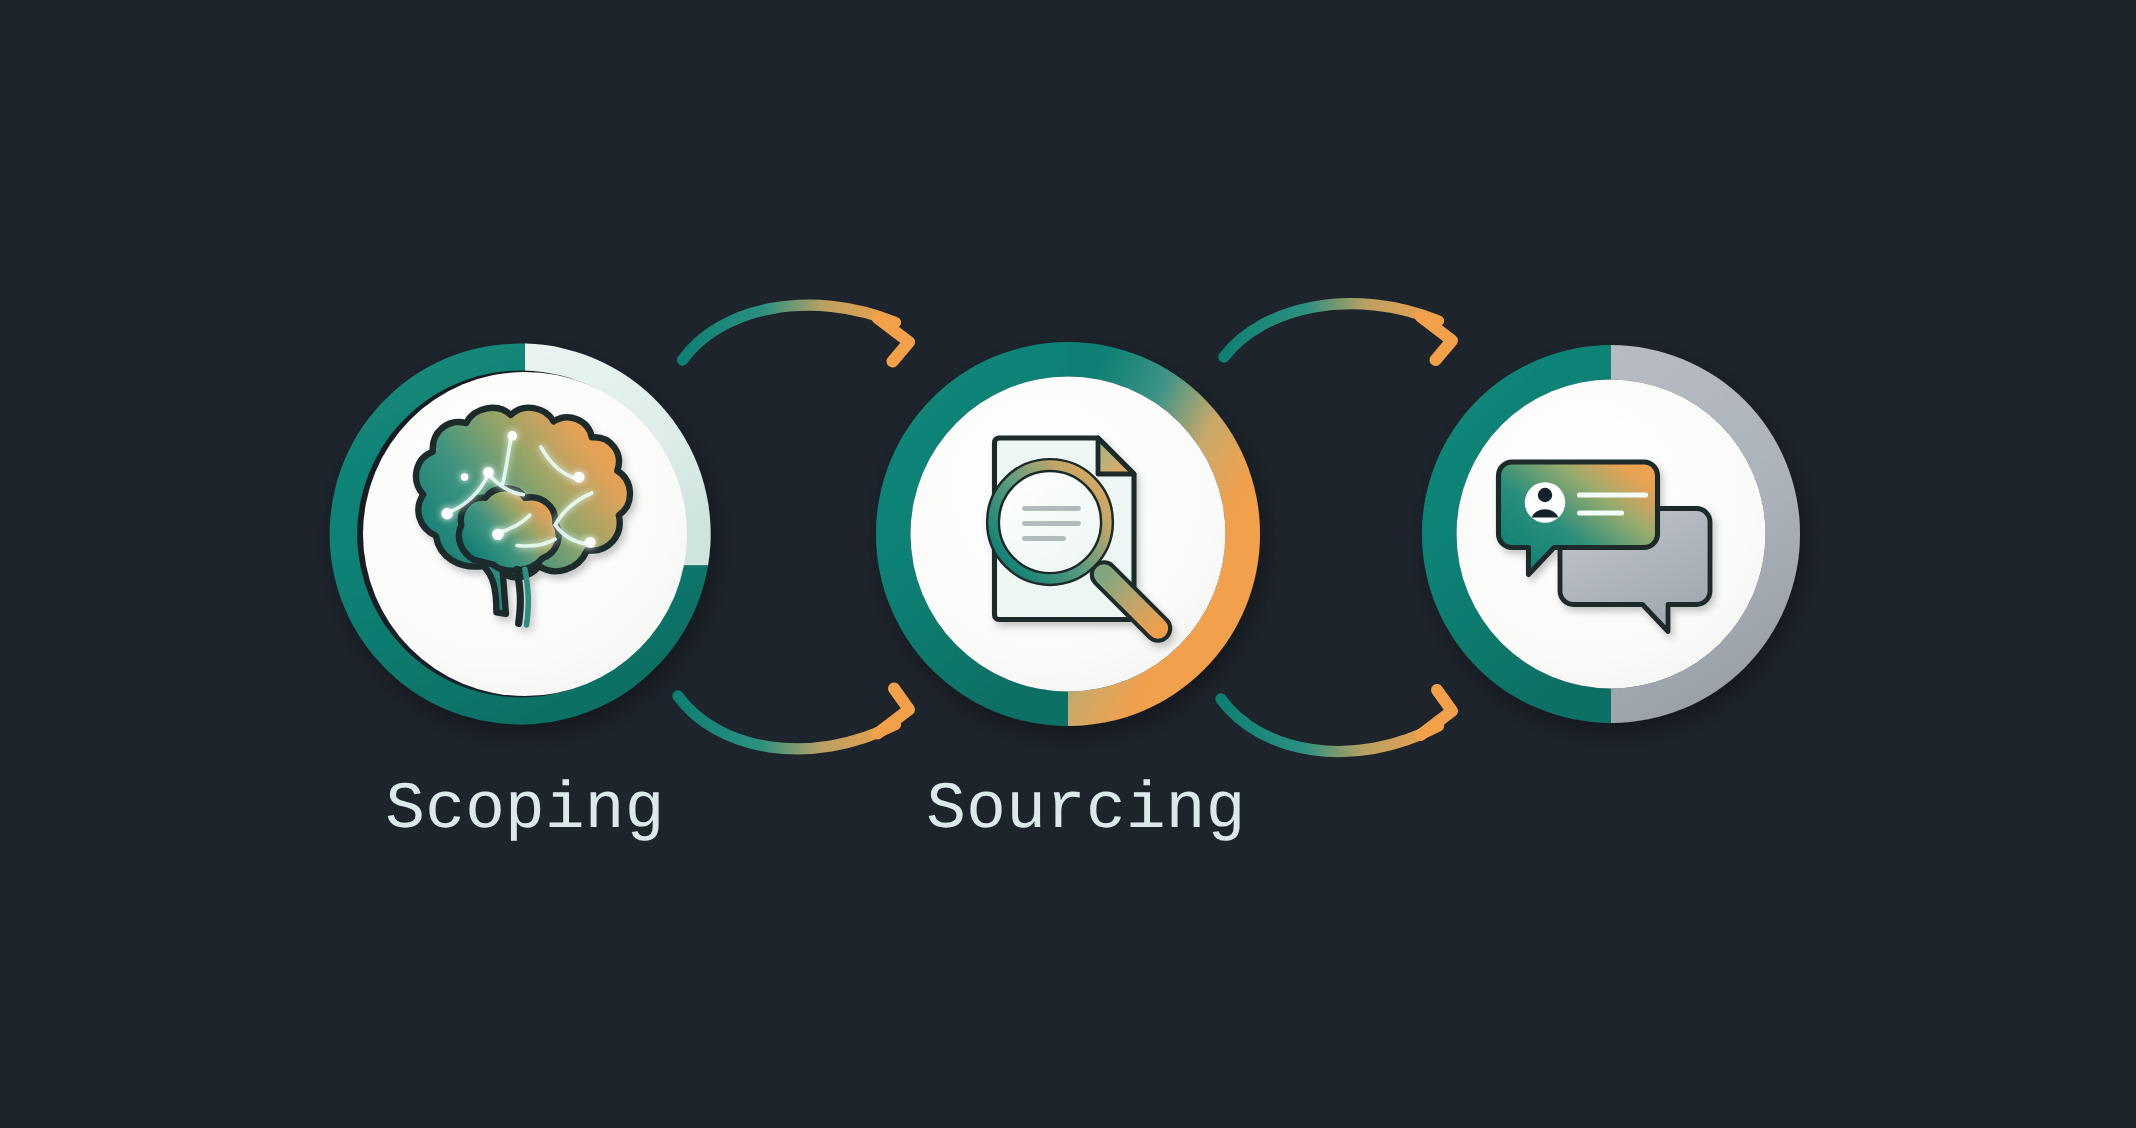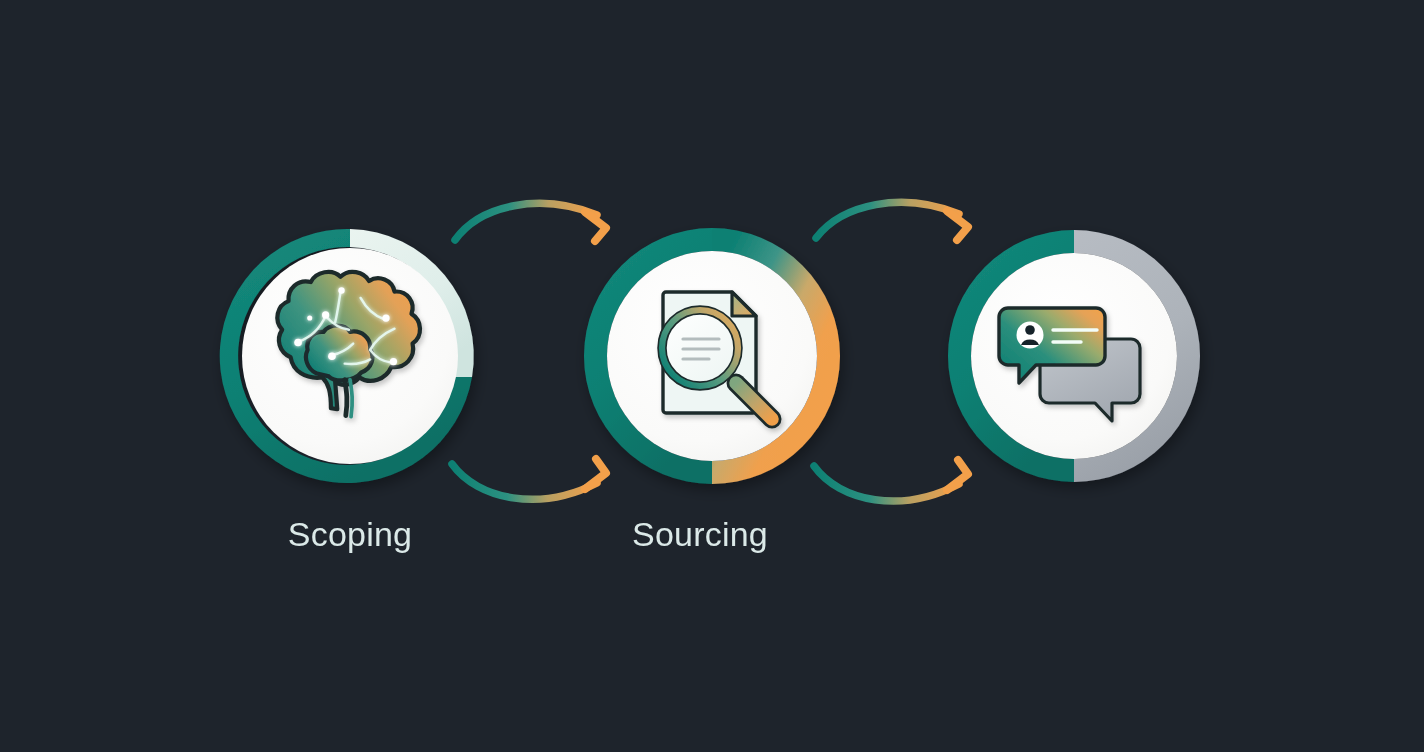--- a/index.html
+++ b/index.html
@@ -25,24 +25,24 @@
     left: 0;
     top: 0;
     width: 1424px;
     height: 752px;
     display: block;
   }
   .step-label {
     position: absolute;
     text-align: center;
     color: #dbe9e8;
-    font-size: 34px;
+    font-size: 44px;
     font-weight: 400;
     letter-spacing: 0.2px;
-    font-family: Liberation Sans, sans-serif;
+    font-family: Liberation Mono, monospace;
     white-space: nowrap;
     transform: translateX(-50%);
     user-select: none;
   }
 </style>
 </head>
 <body>
 
 <div id="stage">
 
@@ -290,16 +290,16 @@
             <line x1="1053" y1="330" x2="1097" y2="330"></line>
             <line x1="1053" y1="342" x2="1081" y2="342"></line>
           </g>
         </g>
       </g>
     </g>
   </svg>
 
   <div class="step-label" style="left:350px; top:515px;">Scoping</div>
 
-  <div class="step-label" style="left:700px; top:515px;">Sourcing</div>
+  <div class="step-label" style="left:724px; top:515px;">Sourcing</div>
 
 
 </div>
 
 </body></html>

